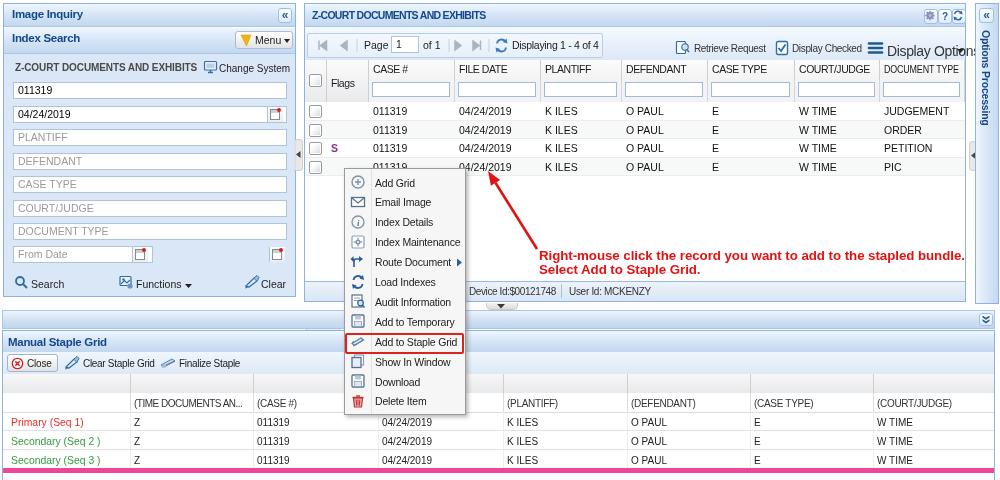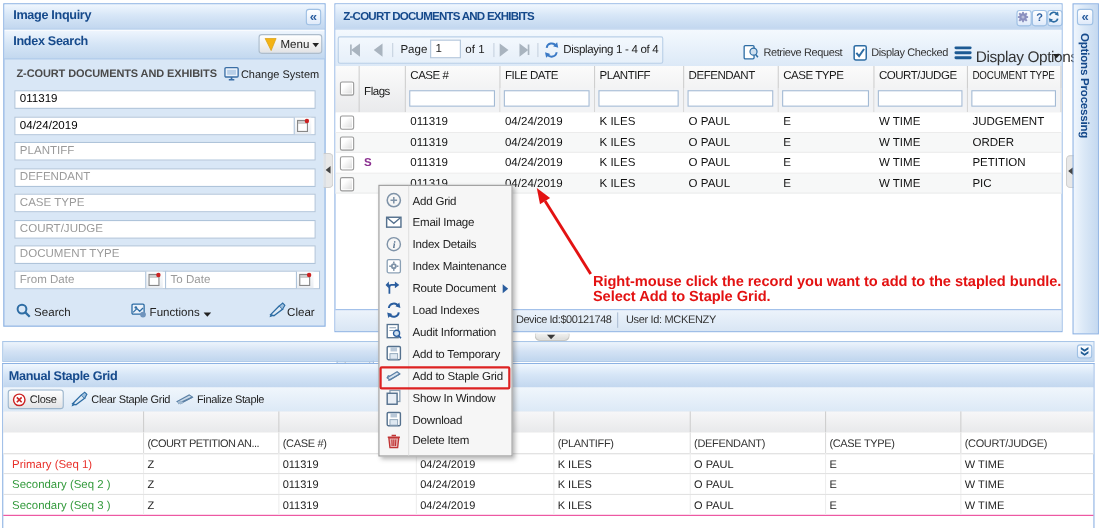--- a/index.html
+++ b/index.html
@@ -57,21 +57,20 @@
   <div class="fld" style="left:9px;top:78px;width:268px;">011319</div>
   <div class="fld" style="left:9px;top:102px;width:268px;">04/24/2019</div>
   <div class="calbtn" style="left:263px;top:103px;"></div>
   <div class="fld ph" style="left:9px;top:125px;width:268px;">PLANTIFF</div>
   <div class="fld ph" style="left:9px;top:149px;width:268px;">DEFENDANT</div>
   <div class="fld ph" style="left:9px;top:172px;width:268px;">CASE TYPE</div>
   <div class="fld ph" style="left:9px;top:196px;width:268px;">COURT/JUDGE</div>
   <div class="fld ph" style="left:9px;top:219px;width:268px;">DOCUMENT TYPE</div>
   <div class="fld ph" style="left:9px;top:242px;width:134px;">From Date</div>
   <div class="calbtn" style="left:128px;top:243px;"></div>
-  <div class="fld ph" style="left:146px;top:242px;width:135px;">To Date</div>
   <div class="calbtn" style="left:265px;top:243px;"></div>
 
   <div class="ico" style="left:10px;top:271px;">
     <svg width="15" height="15" viewBox="0 0 15 15">
         <circle cx="6" cy="6" r="4" fill="none" stroke="#2e6da4" stroke-width="1.8"></circle>
         <line x1="9" y1="9" x2="13" y2="13" stroke="#2e6da4" stroke-width="2"></line>
       </svg>
   </div>
   <div class="abs" style="left:27px;top:274px;font-size:10.5px;">Search</div>
   <div class="ico" style="left:115px;top:271px;">
@@ -344,21 +343,21 @@
       <div class="vline" style="left:870px;top:0;height:19px;background:#cfcfcf;"></div>
     </div>
   <div class="abs" id="bghead2" style="left:0;top:62px;right:0;height:19px;background:#fff;border-bottom:1px solid #dcdcdc;">
       <div class="vline" style="left:127px;top:0;height:19px;background:#dcdcdc;"></div>
       <div class="vline" style="left:250px;top:0;height:19px;background:#dcdcdc;"></div>
       <div class="vline" style="left:375px;top:0;height:19px;background:#dcdcdc;"></div>
       <div class="vline" style="left:500px;top:0;height:19px;background:#dcdcdc;"></div>
       <div class="vline" style="left:624px;top:0;height:19px;background:#dcdcdc;"></div>
       <div class="vline" style="left:747px;top:0;height:19px;background:#dcdcdc;"></div>
       <div class="vline" style="left:870px;top:0;height:19px;background:#dcdcdc;"></div>
-      <div class="abs" style="left:131px;top:5px;color:#333;font-size:10px;letter-spacing:-0.5px;width:119px;overflow:hidden;">(COURT PETITION AN...</div>
+      <div class="abs" style="left:131px;top:5px;color:#333;font-size:10px;letter-spacing:-0.5px;width:119px;overflow:hidden;">(TIME DOCUMENTS AN...</div>
       <div class="abs" style="left:254px;top:5px;color:#333;font-size:10px;letter-spacing:-0.3px;width:100px;overflow:hidden;">(CASE #)</div>
       <div class="abs" style="left:379px;top:5px;color:#333;font-size:10px;letter-spacing:-0.3px;width:100px;overflow:hidden;">(FILE DATE)</div>
       <div class="abs" style="left:504px;top:5px;color:#333;font-size:10px;letter-spacing:-0.3px;width:100px;overflow:hidden;">(PLANTIFF)</div>
       <div class="abs" style="left:628px;top:5px;color:#333;font-size:10px;letter-spacing:-0.3px;width:100px;overflow:hidden;">(DEFENDANT)</div>
       <div class="abs" style="left:751px;top:5px;color:#333;font-size:10px;letter-spacing:-0.3px;width:100px;overflow:hidden;">(CASE TYPE)</div>
       <div class="abs" style="left:874px;top:5px;color:#333;font-size:10px;letter-spacing:-0.3px;width:110px;overflow:hidden;">(COURT/JUDGE)</div>
     </div>
   <div class="abs" id="brows" style="left:0;top:81px;right:0;height:57px;">
       <div class="abs" style="left:0;top:0px;right:0;height:18px;border-bottom:1px solid #e2e2e2;">
         <div class="abs" style="left:8px;top:5px;color:#e8302a;font-size:10.4px;">Primary (Seq 1)</div>
@@ -387,21 +386,21 @@
         <div class="abs" style="left:751px;top:5px;color:#222;font-size:10px;">E</div>
         <div class="abs" style="left:874px;top:5px;color:#222;font-size:10px;">W TIME</div>
         <div class="vline" style="left:127px;top:0;height:18px;background:#eee;"></div>
         <div class="vline" style="left:250px;top:0;height:18px;background:#eee;"></div>
         <div class="vline" style="left:375px;top:0;height:18px;background:#eee;"></div>
         <div class="vline" style="left:500px;top:0;height:18px;background:#eee;"></div>
         <div class="vline" style="left:624px;top:0;height:18px;background:#eee;"></div>
         <div class="vline" style="left:747px;top:0;height:18px;background:#eee;"></div>
         <div class="vline" style="left:870px;top:0;height:18px;background:#eee;"></div>
       </div>
-      <div class="abs" style="left:0;top:38px;right:0;height:18px;border-bottom:1px solid #ec4899;">
+      <div class="abs" style="left:0;top:38px;right:0;height:18px;border-bottom:5px solid #ec4899;">
         <div class="abs" style="left:8px;top:5px;color:#339a3c;font-size:10.4px;">Secondary (Seq 3 )</div>
         <div class="abs" style="left:131px;top:5px;color:#222;font-size:10px;">Z</div>
         <div class="abs" style="left:254px;top:5px;color:#222;font-size:10px;">011319</div>
         <div class="abs" style="left:379px;top:5px;color:#222;font-size:10px;">04/24/2019</div>
         <div class="abs" style="left:504px;top:5px;color:#222;font-size:10px;">K ILES</div>
         <div class="abs" style="left:628px;top:5px;color:#222;font-size:10px;">O PAUL</div>
         <div class="abs" style="left:751px;top:5px;color:#222;font-size:10px;">E</div>
         <div class="abs" style="left:874px;top:5px;color:#222;font-size:10px;">W TIME</div>
         <div class="vline" style="left:127px;top:0;height:18px;background:#eee;"></div>
         <div class="vline" style="left:250px;top:0;height:18px;background:#eee;"></div>

